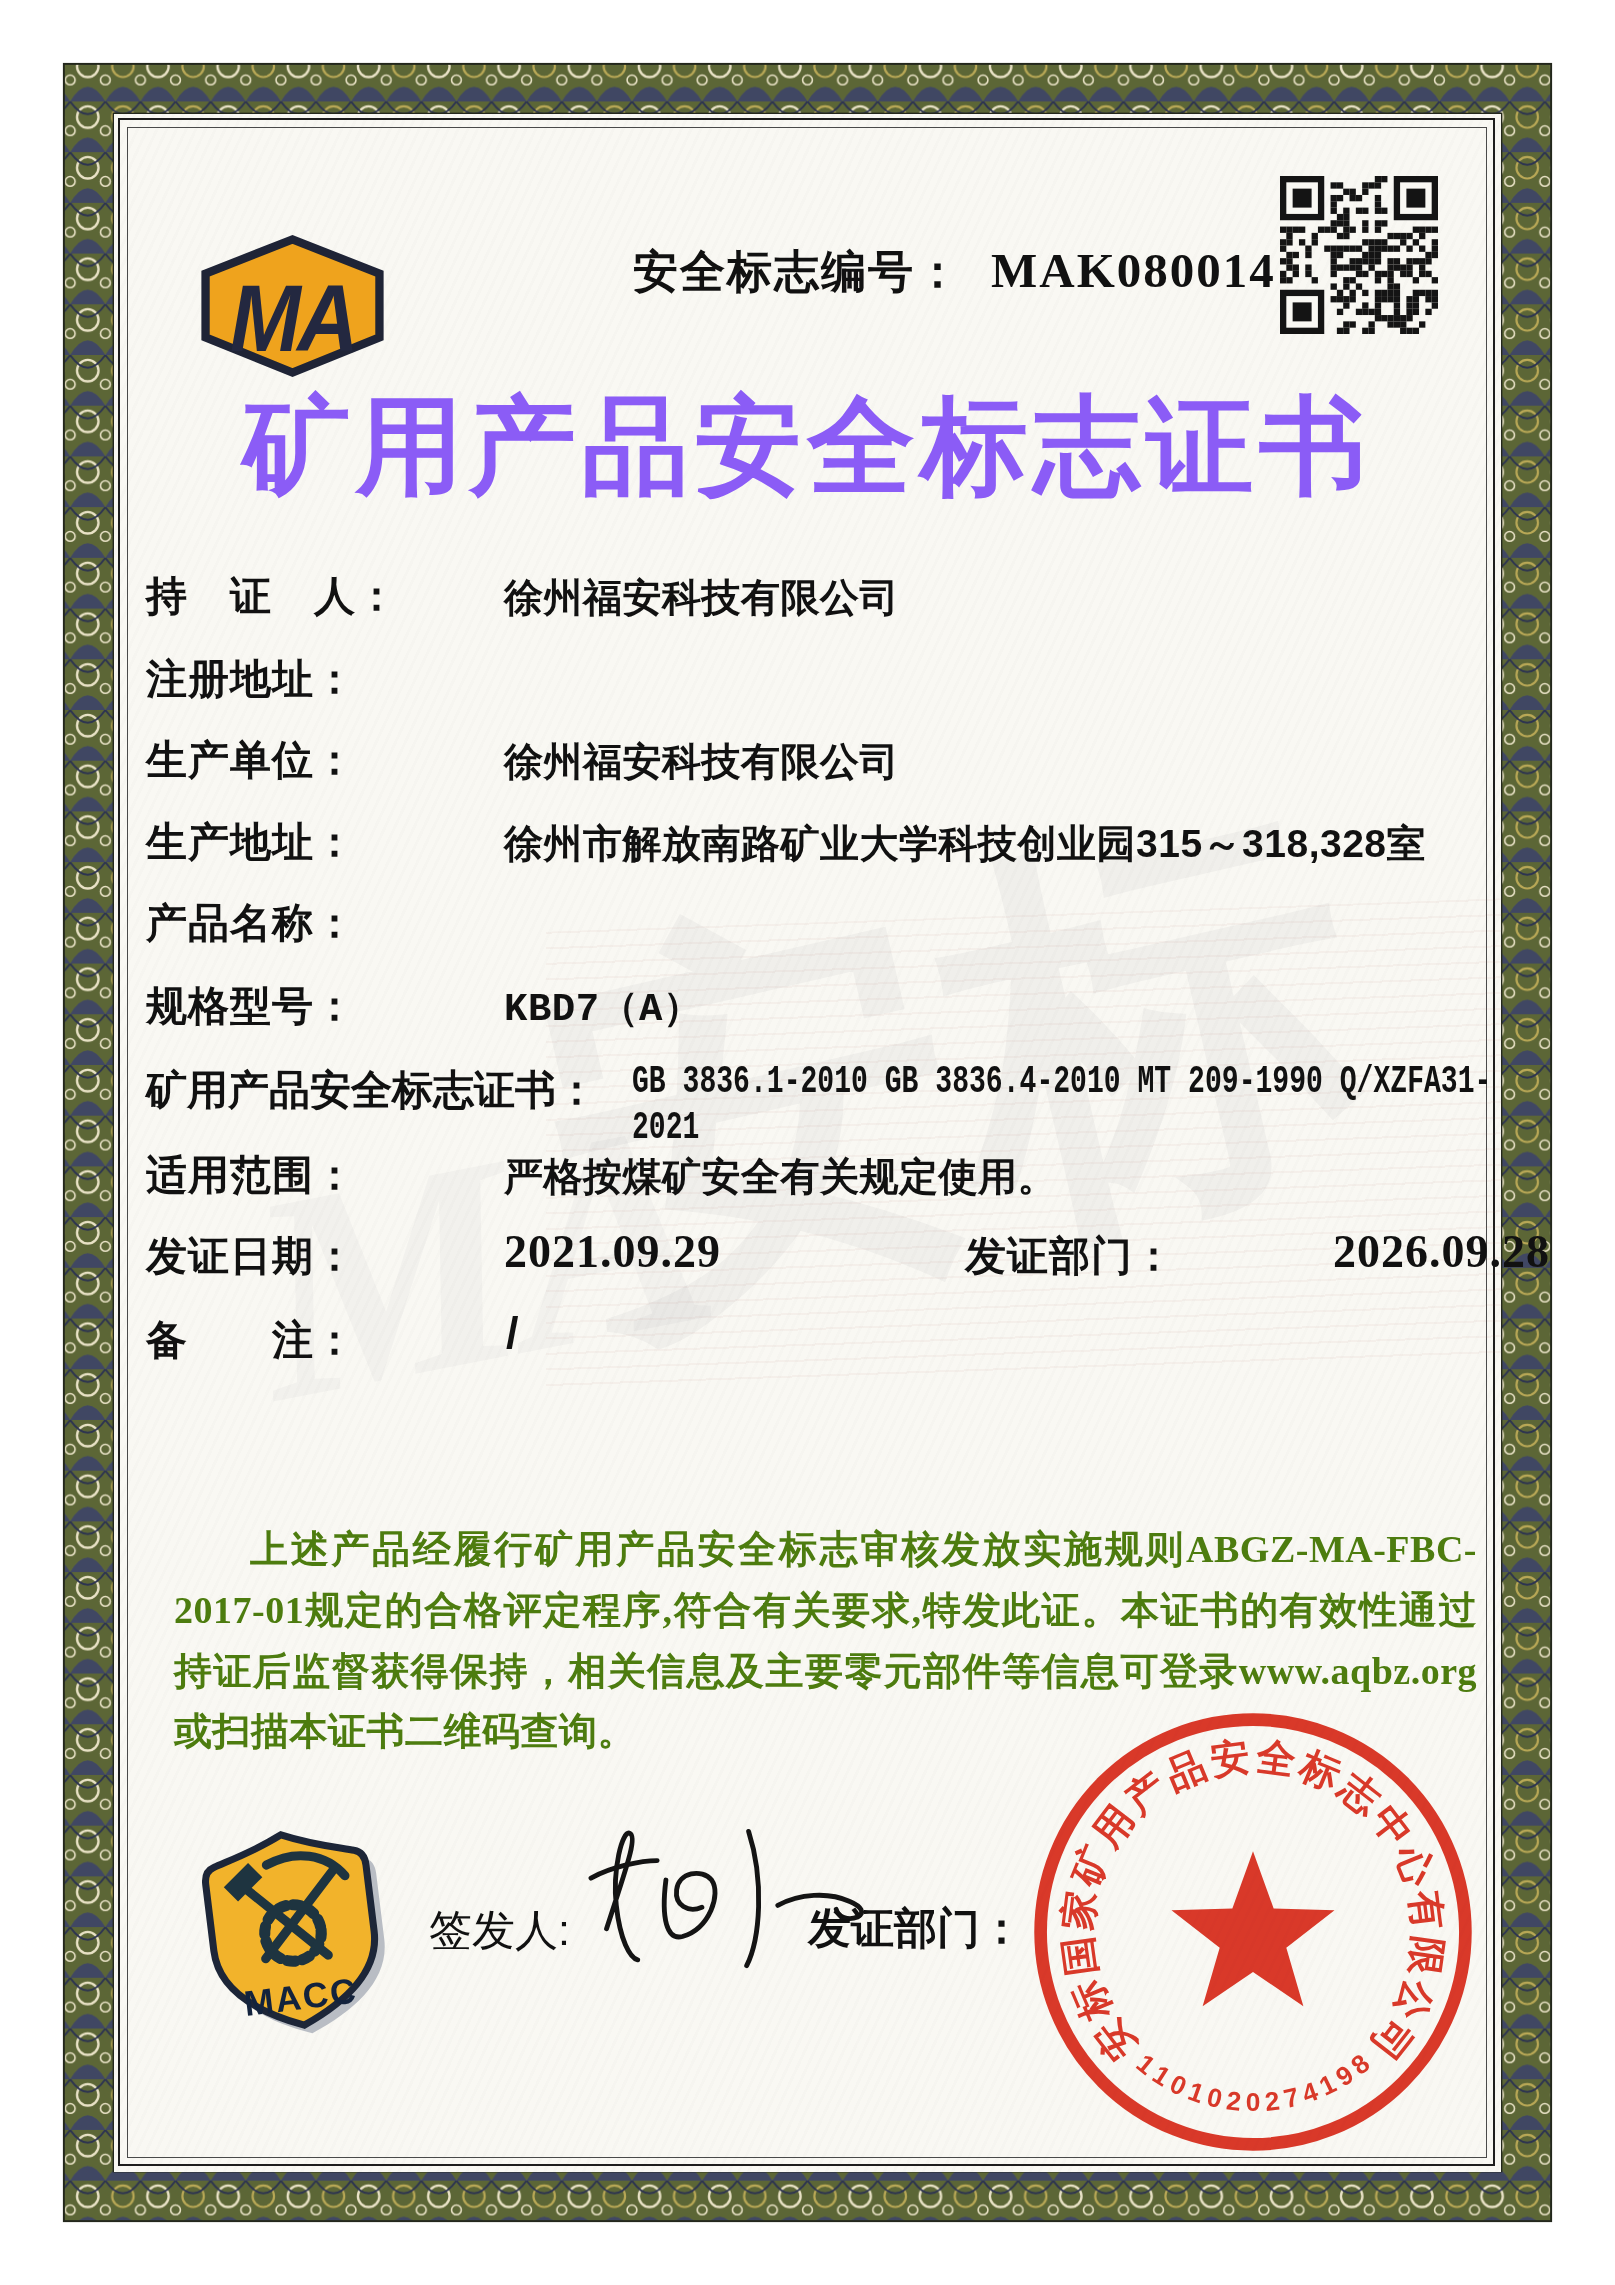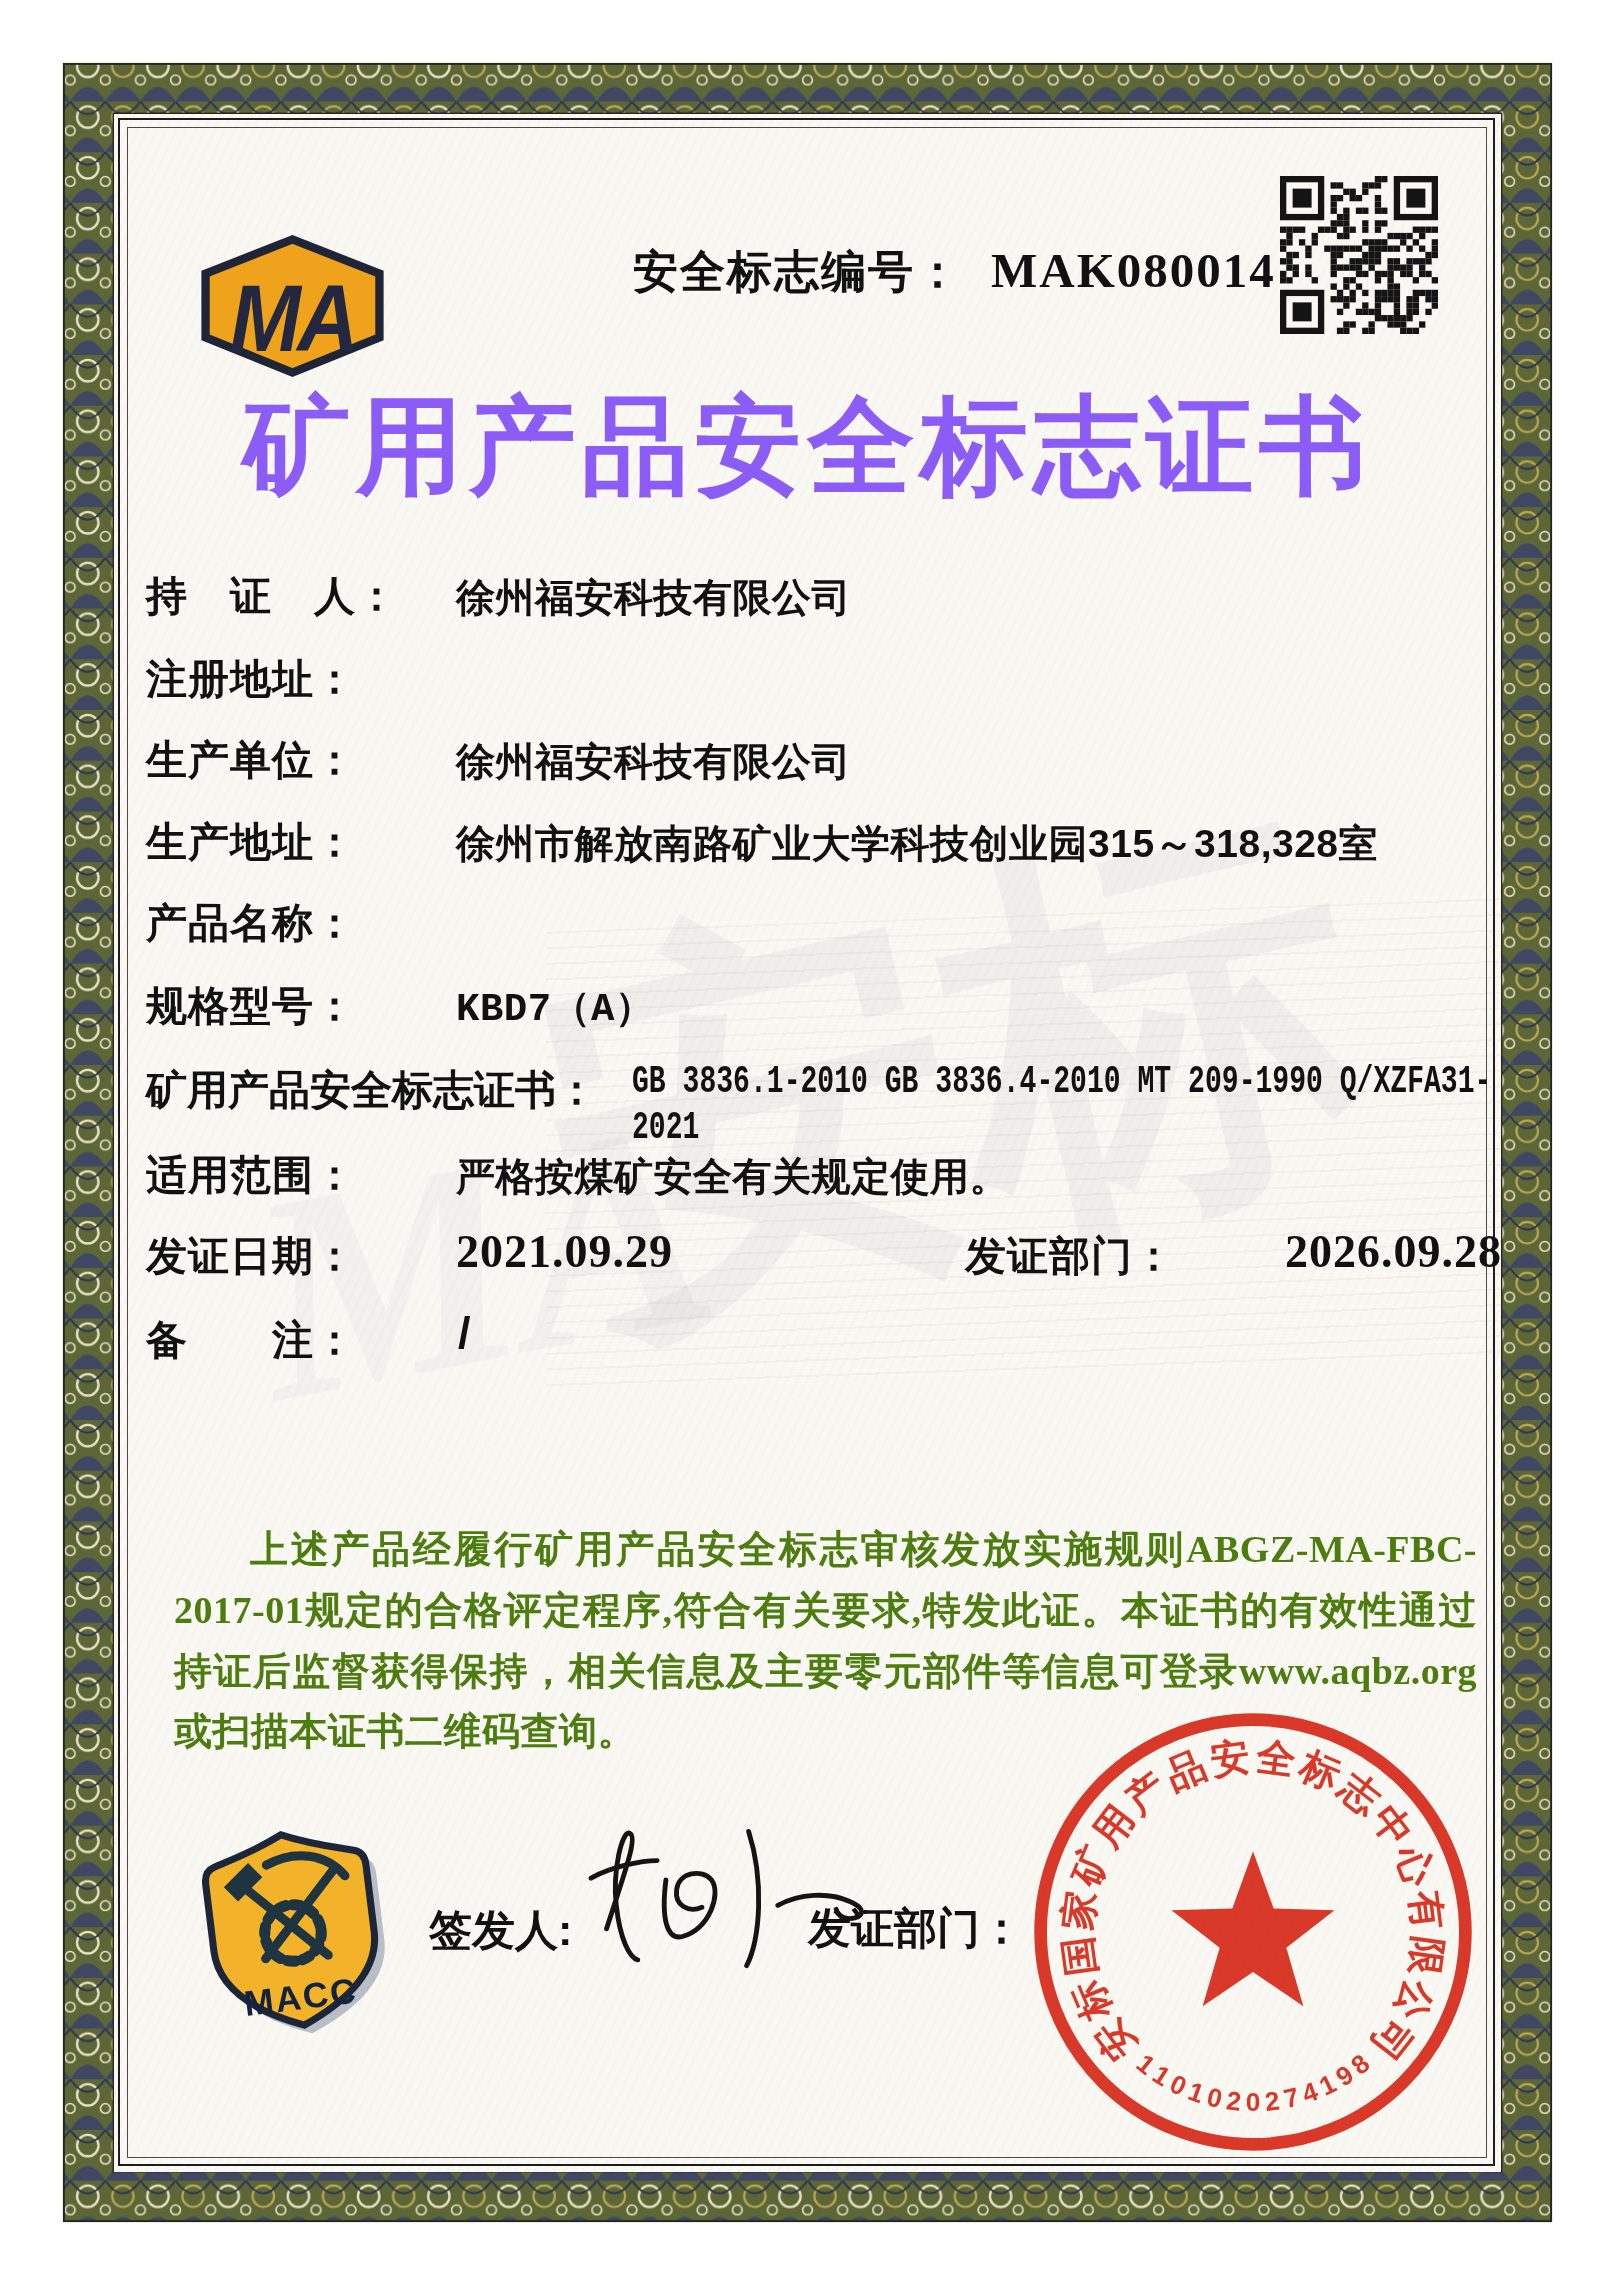--- a/index.html
+++ b/index.html
@@ -32,33 +32,33 @@
   .sn-label{font-size:45px;font-weight:700;letter-spacing:2px;}
   .sn-value{font-family:"Liberation Serif","DejaVu Serif",serif;font-size:49px;font-weight:700;
             letter-spacing:2px;margin-left:29px;}
   .qr{position:absolute;left:1280px;top:176px;width:158px;height:158px;}
 
   .title{position:absolute;left:0;top:375px;width:1615px;text-align:center;
          font-family:"Liberation Serif","DejaVu Serif",serif;font-size:107px;font-weight:700;
          letter-spacing:5.9px;color:#8b5cf6;}
 
   .flabel{position:absolute;font-size:41px;font-weight:700;white-space:pre;letter-spacing:1px;}
-  .fvalue{position:absolute;font-size:39px;font-weight:700;white-space:nowrap;letter-spacing:0.5px;}
+  .fvalue{position:absolute;font-size:39px;font-weight:700;white-space:nowrap;letter-spacing:0.5px;margin-left:48px;}
   .mono{font-family:"Liberation Mono","DejaVu Sans Mono",monospace;}
   .std-value{position:absolute;left:632px;top:1059px;width:1219px;white-space:normal;
              font-family:"Liberation Mono","DejaVu Sans Mono",monospace;font-size:39px;font-weight:700;
              line-height:1.18;transform:scaleX(0.72);transform-origin:left top;letter-spacing:0;}
   .date-value{font-family:"Liberation Serif","DejaVu Serif",serif;font-size:46px;font-weight:700;letter-spacing:1px;}
 
   .paragraph{position:absolute;left:174px;top:1519px;width:1303px;
              font-family:"Liberation Serif","DejaVu Serif",serif;font-size:38px;font-weight:700;
              line-height:1.6;text-indent:2em;letter-spacing:0.5px;color:#4d7c0f;text-align:justify;}
 
   .macc{position:absolute;left:191px;top:1826px;width:205px;height:222px;}
-  .signer-label{position:absolute;left:429px;top:1902px;font-size:43px;font-weight:700;}
+  .signer-label{position:absolute;left:429px;top:1902px;font-size:43px;font-weight:400;}
   .signature{position:absolute;left:573px;top:1810px;width:324px;height:181px;}
   .issuer-label{position:absolute;left:808px;top:1900px;font-size:43px;font-weight:700;}
   .seal{position:absolute;left:1026px;top:1705px;width:454px;height:454px;mix-blend-mode:multiply;opacity:0.93;}
   .seal text{font-family:"Liberation Sans","DejaVu Sans",sans-serif;}
 </style>
 </head>
 <body>
 
 <div class="page">
 

